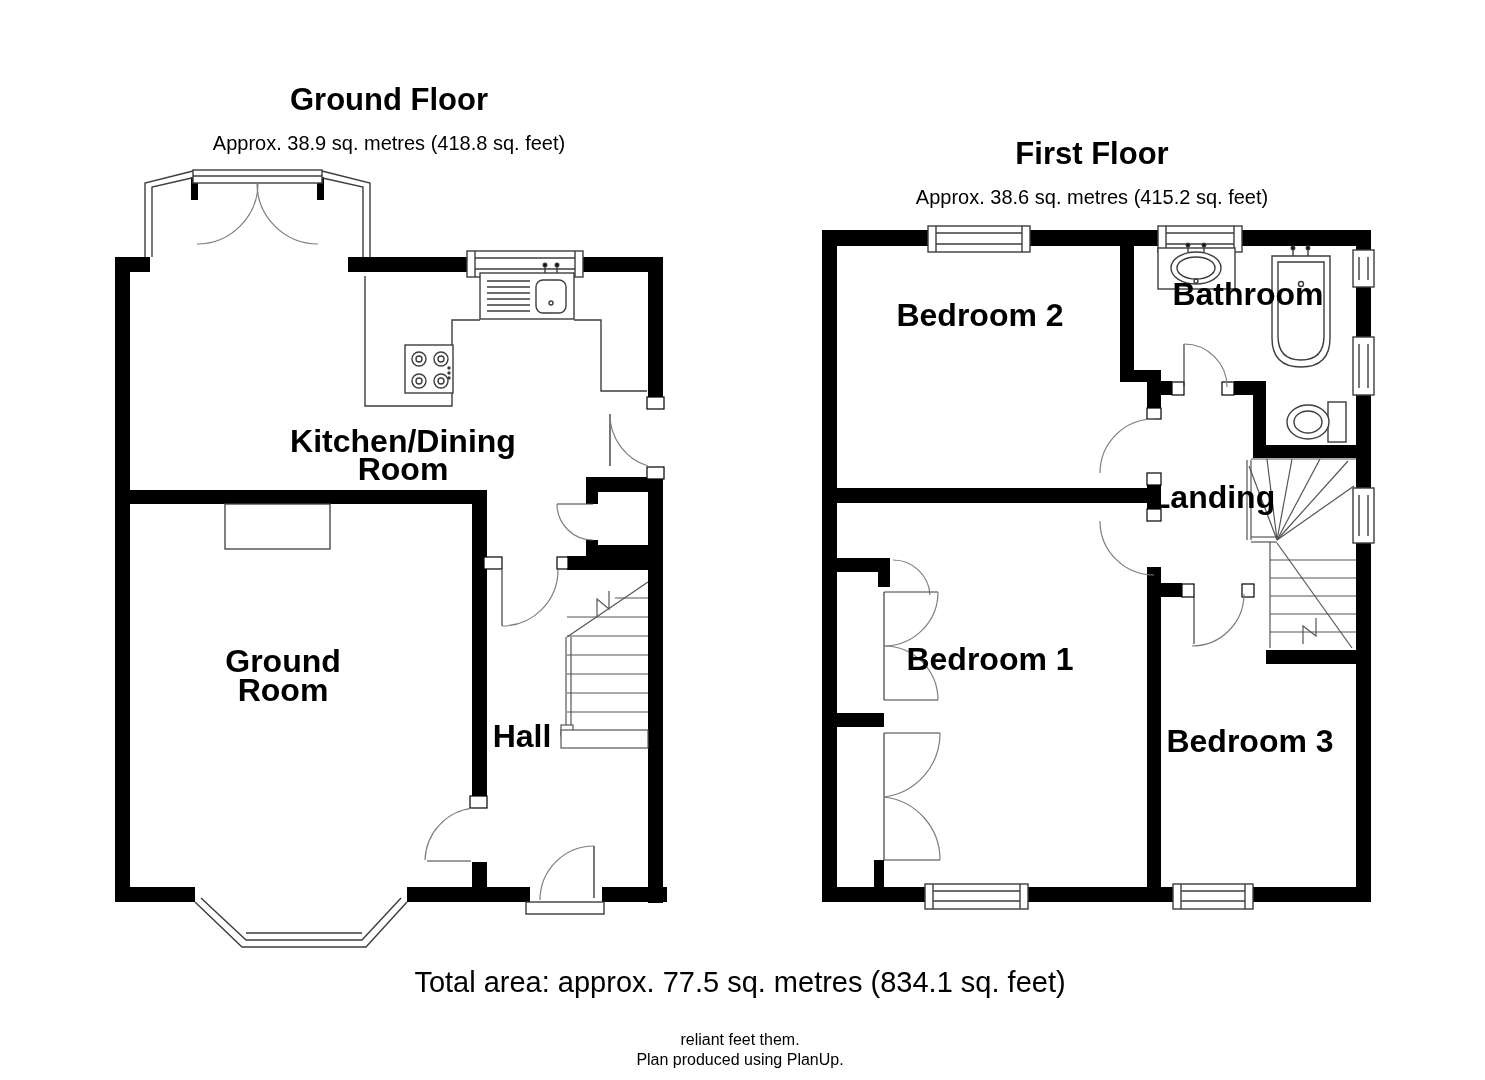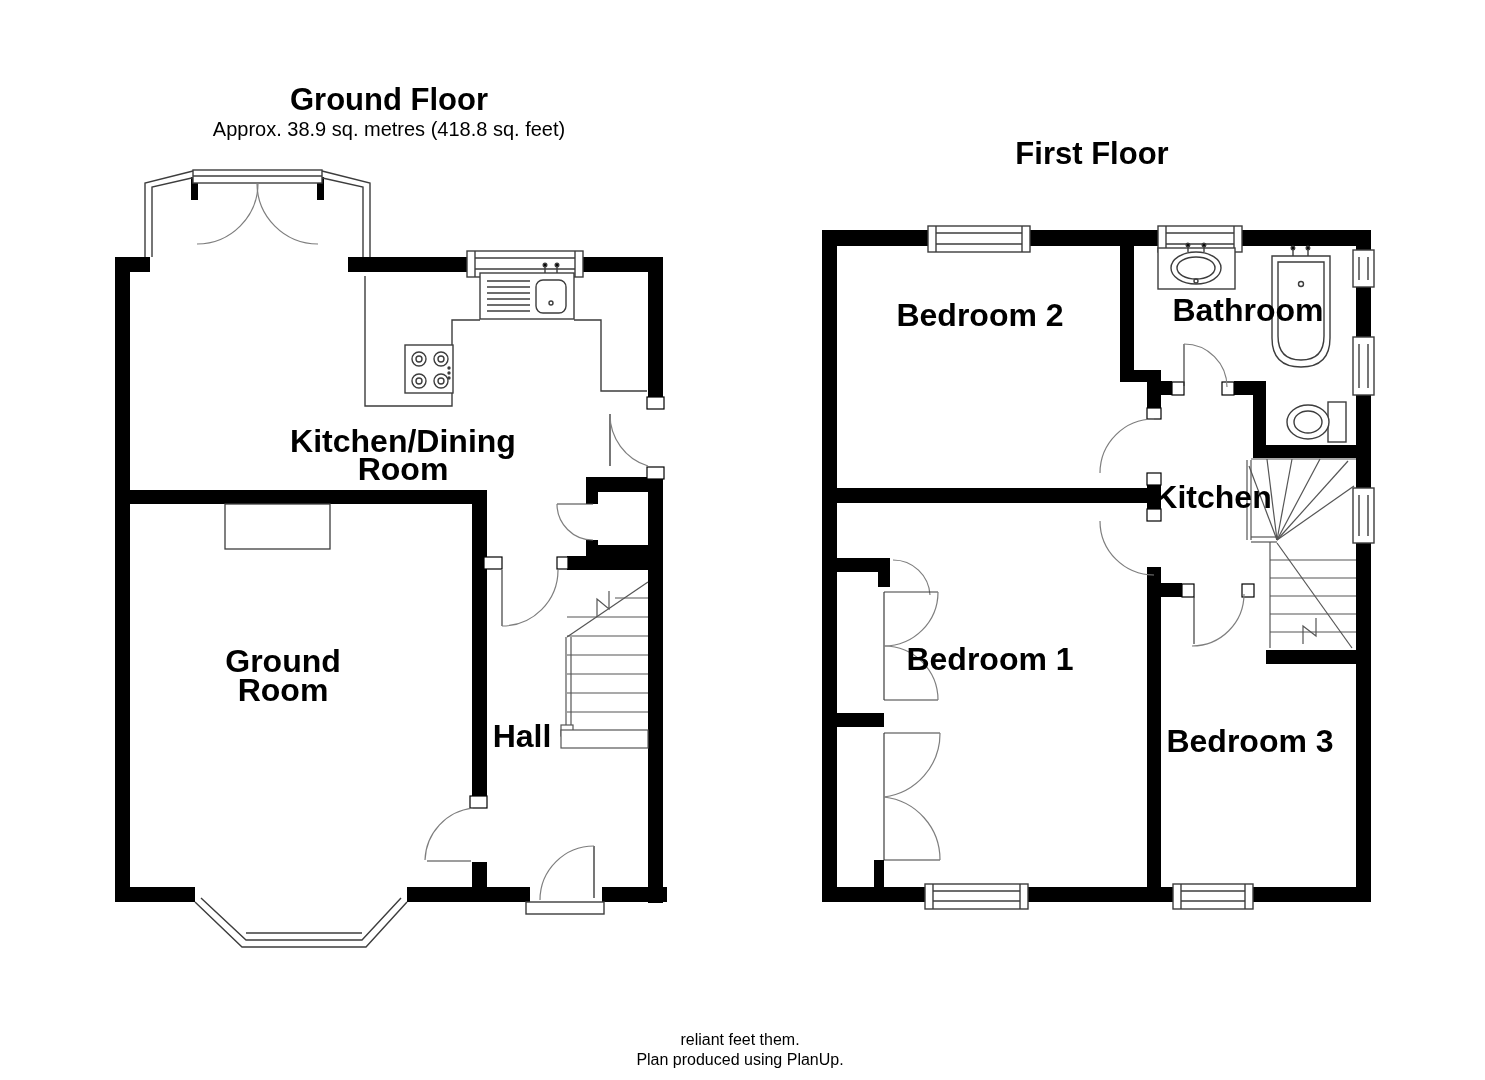--- a/index.html
+++ b/index.html
@@ -1,21 +1,21 @@
 <!DOCTYPE html>
 <html><head>
 <meta charset="utf-8">
 <style>
   html,body{margin:0;padding:0;background:#fff;}
   #canvas{position:relative;width:1485px;height:1080px;background:#fff;overflow:hidden;
           font-family:"Liberation Sans","DejaVu Sans",sans-serif;color:#000;}
   #plan-svg{position:absolute;left:0;top:0;}
   .lbl{position:absolute;transform:translate(-50%,-50%);white-space:nowrap;line-height:1;}
   .floor-title{font-size:31px;font-weight:bold;}
-  .floor-area{font-size:20px;}
+  .floor-area{font-size:20px;margin-top:14px;}
   .room-label{font-size:32px;font-weight:bold;}
   .total-area{font-size:29px;}
   .disclaimer{font-size:16px;}
 </style>
 </head>
 <body>
 
 <div id="canvas">
 
 <svg id="plan-svg" width="1485" height="1080" viewBox="0 0 1485 1080">
@@ -328,29 +328,31 @@
       <line x1="1270" y1="632" x2="1356" y2="632"></line>
       <line x1="1277" y1="543" x2="1352" y2="648"></line>
       <path d="M 1303,644 L 1303,626 L 1316,636 L 1316,618"></path>
     </g>
   </g>
 </svg>
 
   <div class="lbl floor-title" style="left:389px;top:99px">Ground Floor</div>
   <div class="lbl floor-area" style="left:389px;top:129px">Approx. 38.9 sq. metres (418.8 sq. feet)</div>
   <div class="lbl floor-title" style="left:1092px;top:153px">First Floor</div>
+  <div class="lbl floor-area" style="left:1092px;top:183px">Approx. 38.6 sq. metres (415.2 sq. feet)</div>
 
   <div class="lbl room-label" style="left:403px;top:441px">Kitchen/Dining</div>
   <div class="lbl room-label" style="left:403px;top:469px">Room</div>
   <div class="lbl room-label" style="left:283px;top:661px">Ground</div>
   <div class="lbl room-label" style="left:283px;top:690px">Room</div>
   <div class="lbl room-label" style="left:522px;top:736px">Hall</div>
 
   <div class="lbl room-label" style="left:980px;top:315px">Bedroom 2</div>
-  <div class="lbl room-label" style="left:1248px;top:310px">Bathroom</div>
-  <div class="lbl room-label" style="left:1213px;top:497px">Kitchen</div>
+  <div class="lbl room-label" style="left:1248px;top:294px">Bathroom</div>
+  <div class="lbl room-label" style="left:1213px;top:497px">Landing</div>
   <div class="lbl room-label" style="left:990px;top:659px">Bedroom 1</div>
   <div class="lbl room-label" style="left:1250px;top:741px">Bedroom 3</div>
 
+  <div class="lbl total-area" style="left:740px;top:982px">Total area: approx. 77.5 sq. metres (834.1 sq. feet)</div>
   <div class="lbl disclaimer" style="left:740px;top:1040px">reliant feet them.</div>
   <div class="lbl disclaimer" style="left:740px;top:1060px">Plan produced using PlanUp.</div>
 
 </div>
 
 </body></html>

